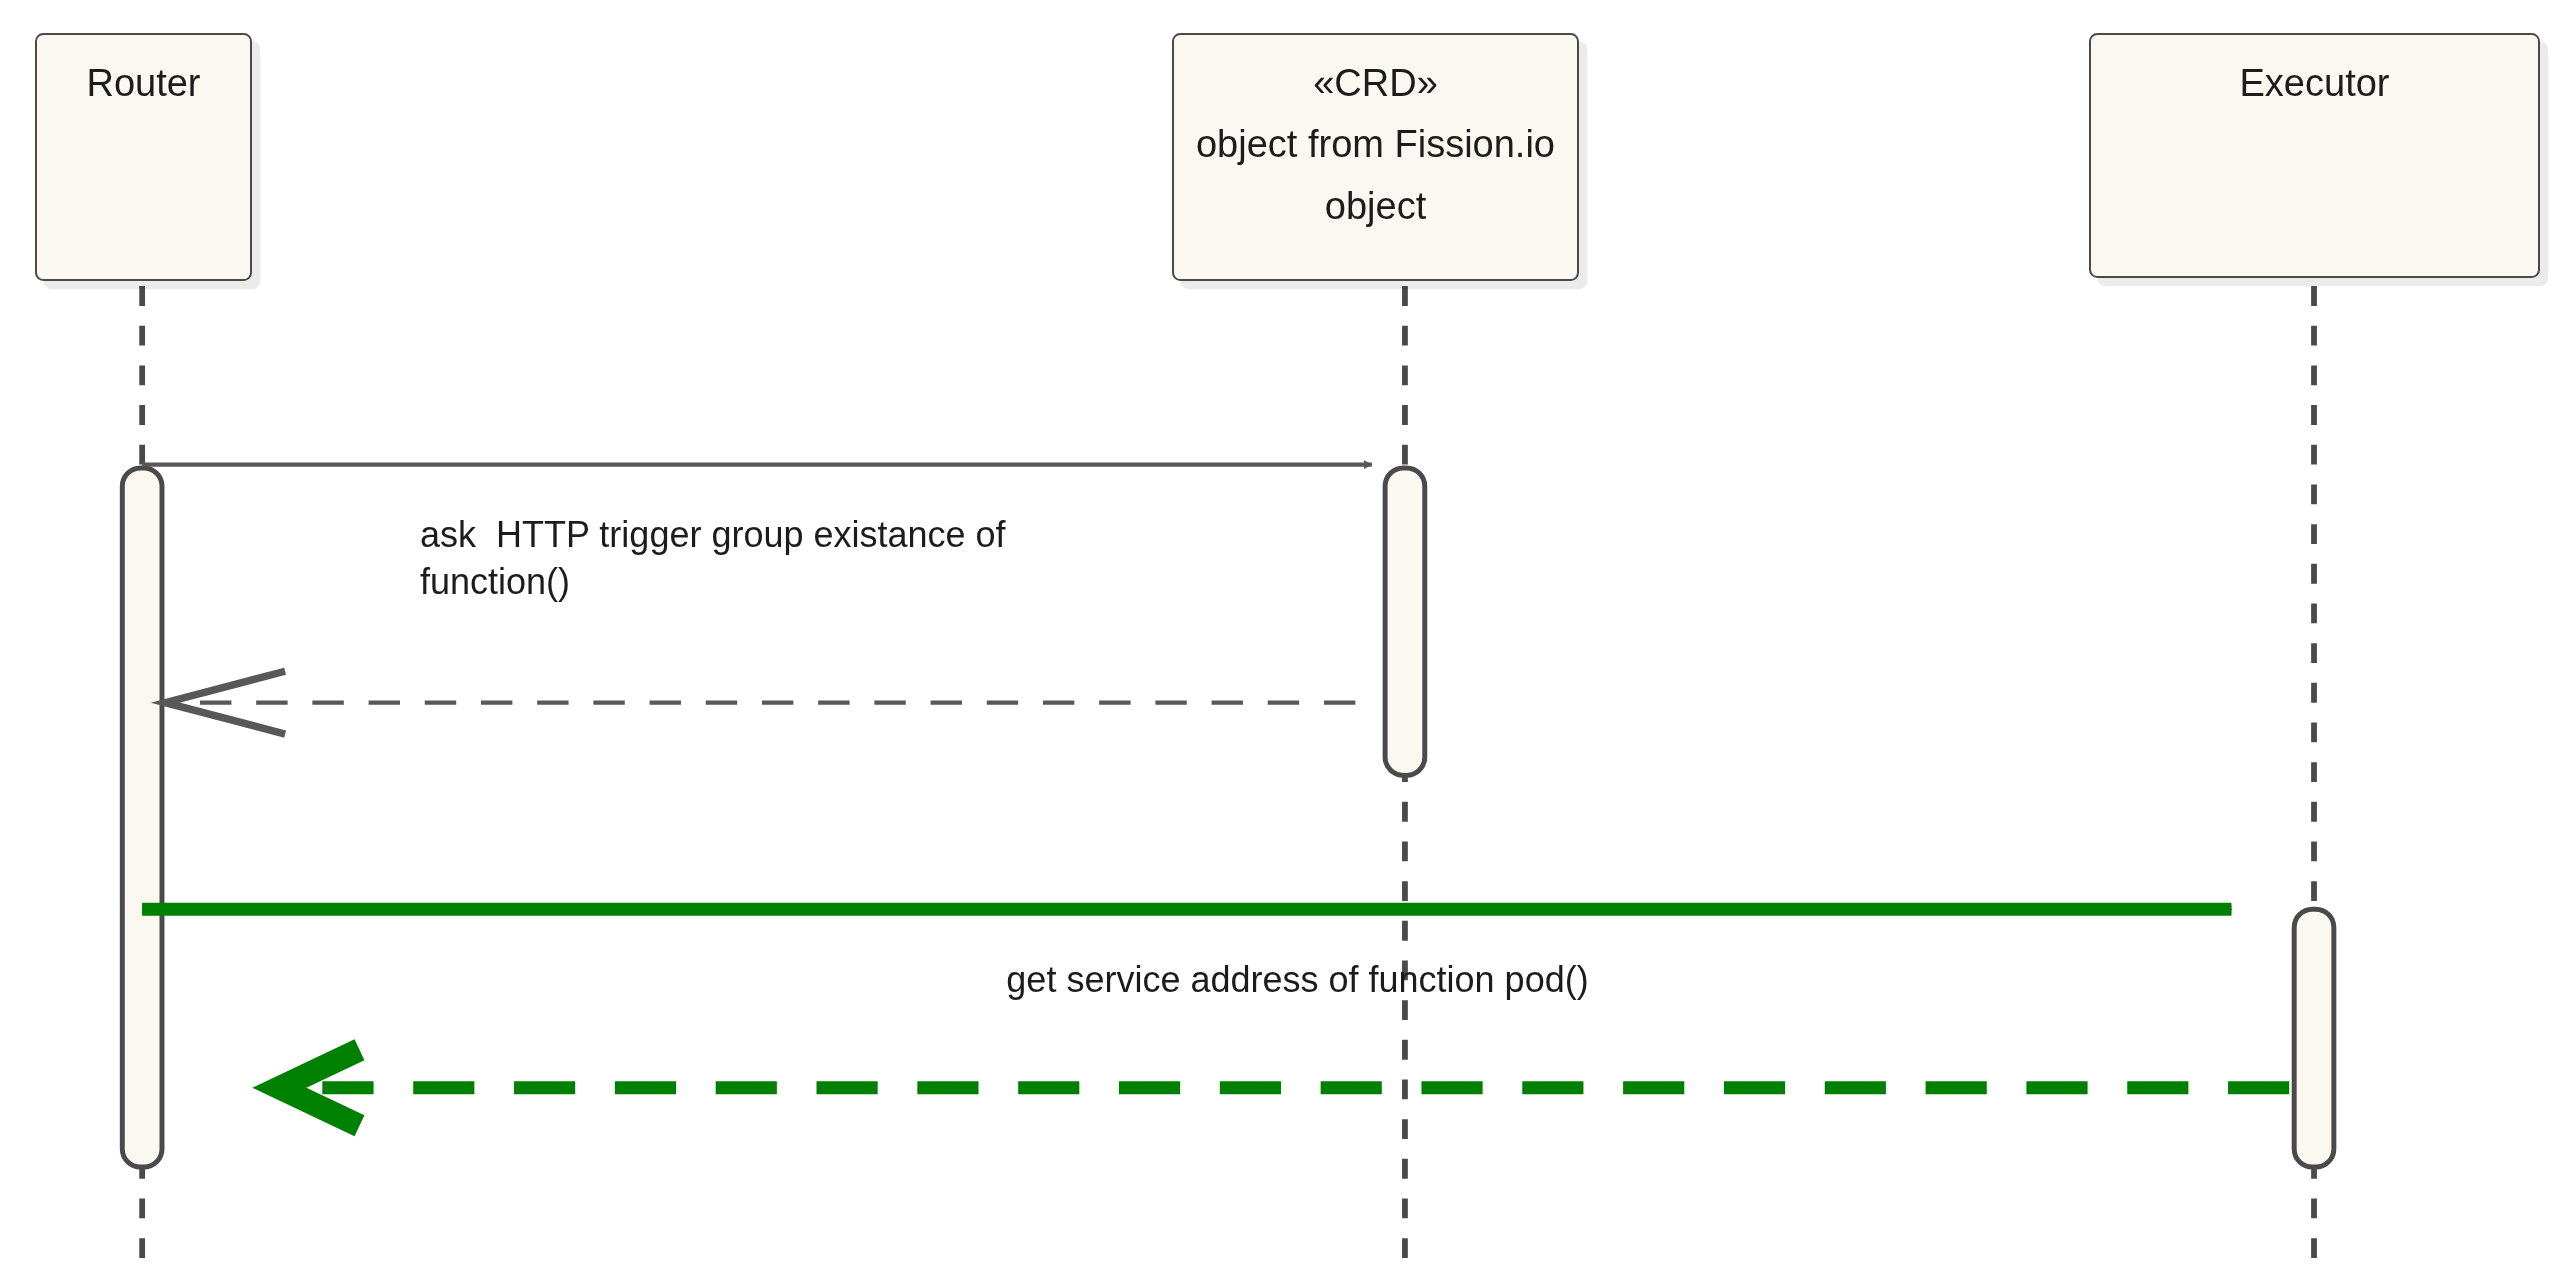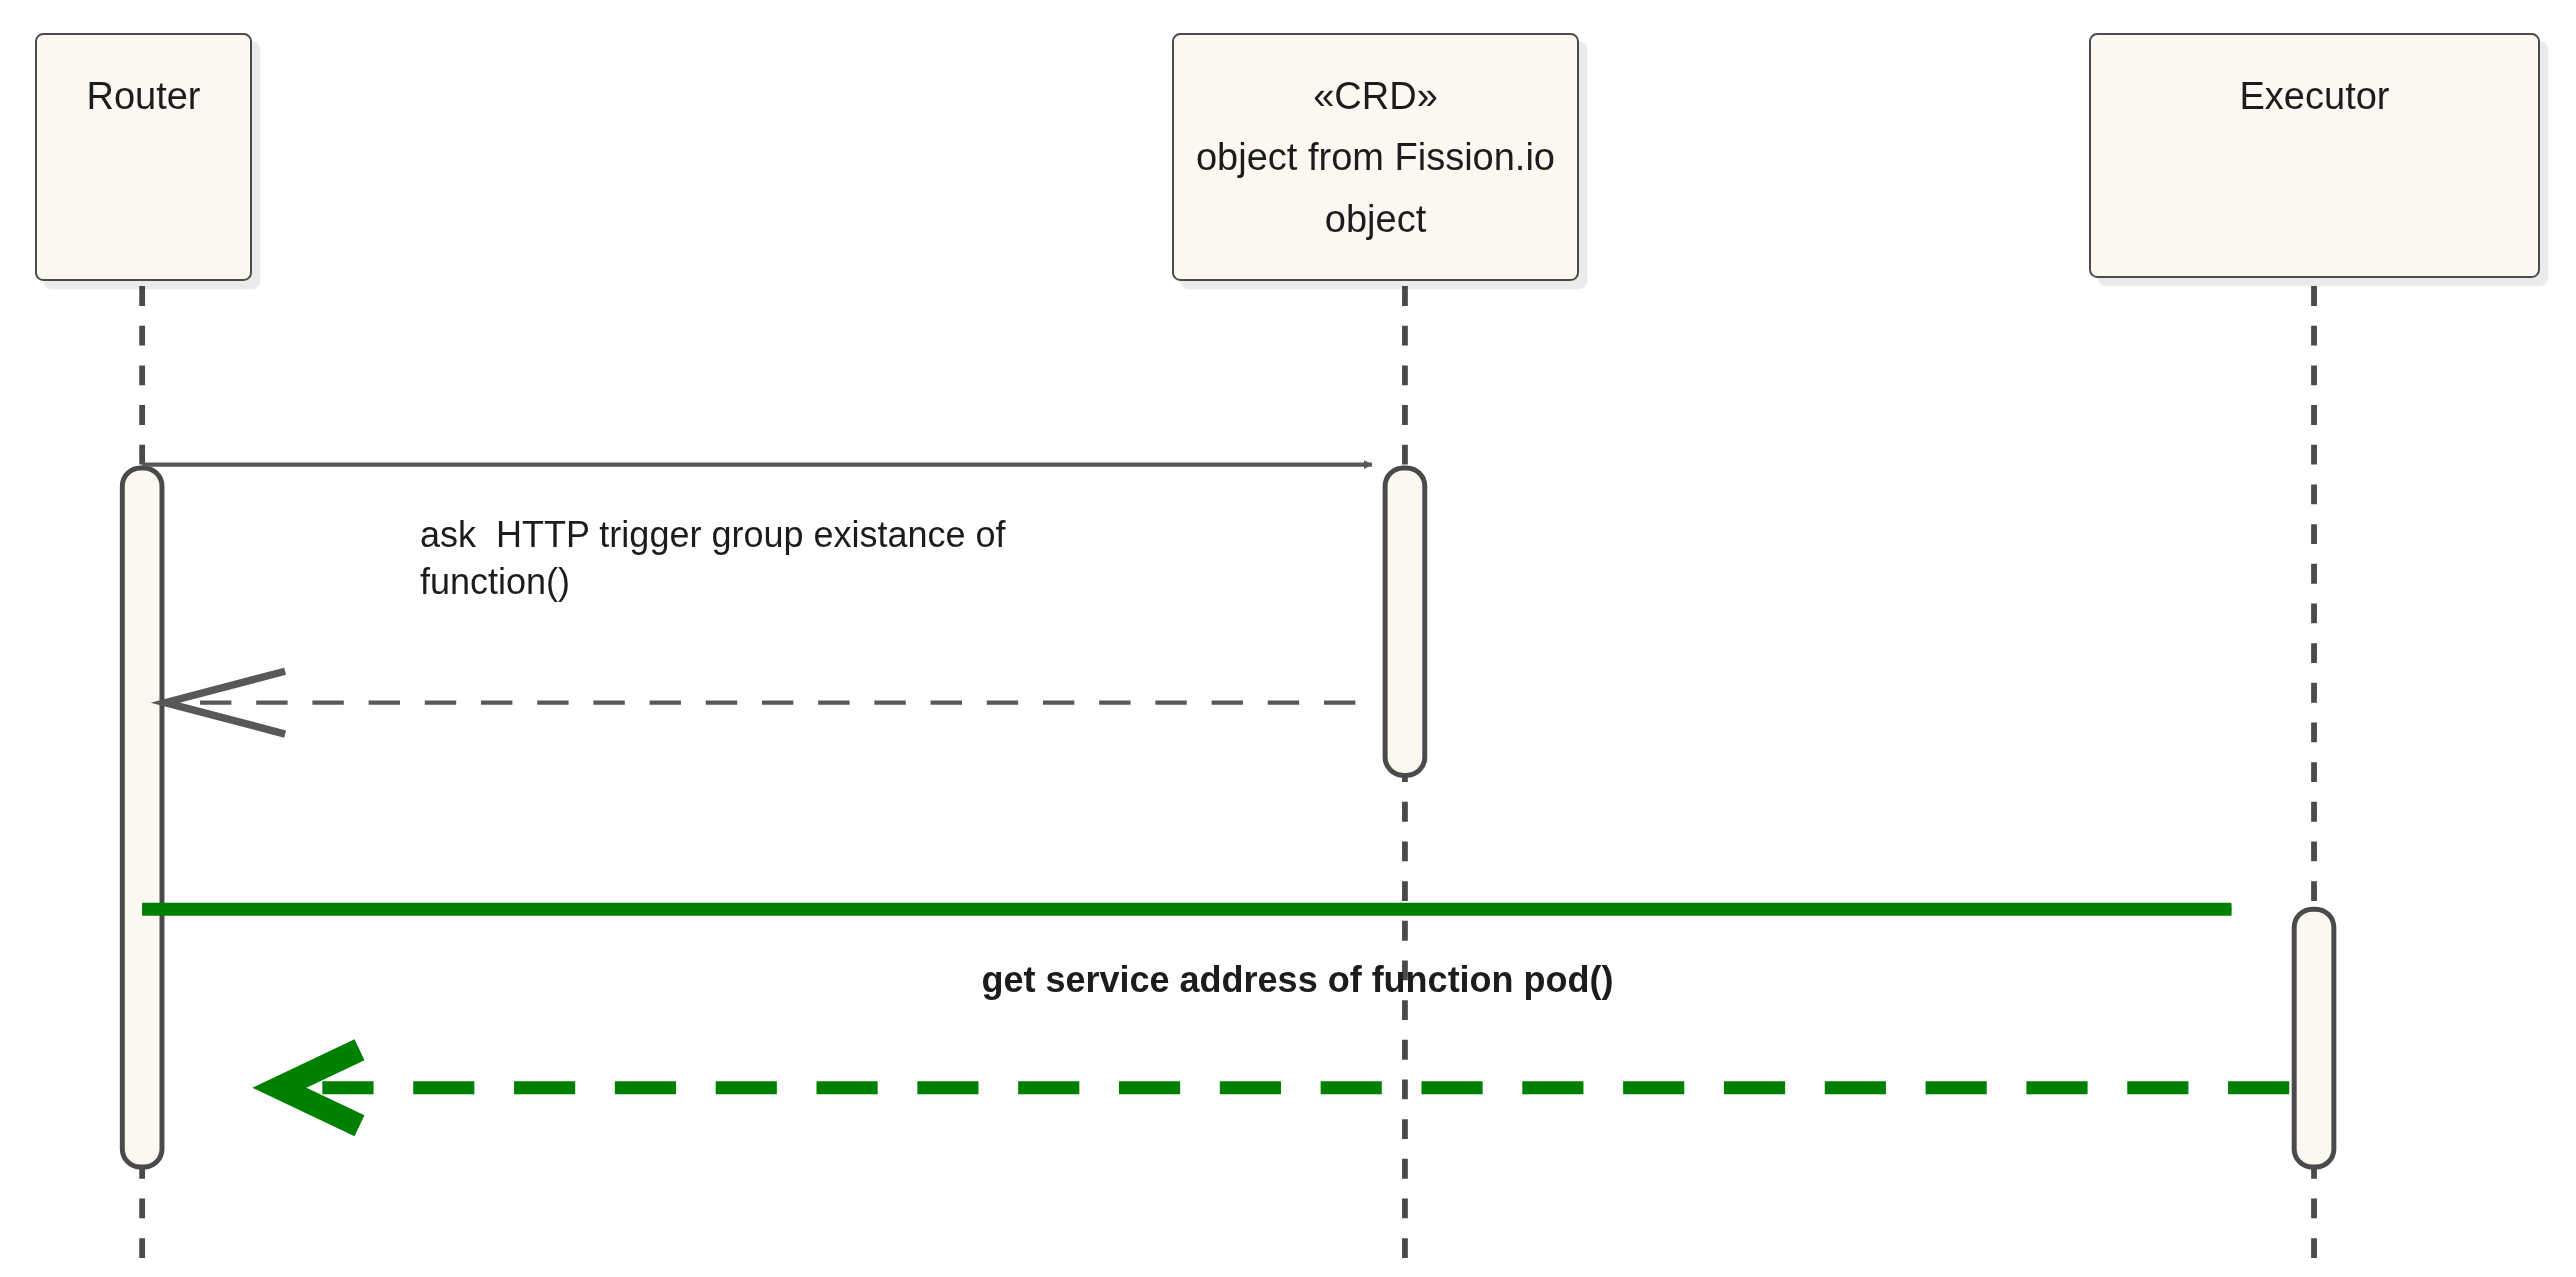--- a/index.html
+++ b/index.html
@@ -31,21 +31,21 @@
     position: absolute;
     box-sizing: border-box;
     background: #FBF8F2;
     border: 2.5px solid #4A4A4A;
     border-radius: 8.3px;
     box-shadow: 8.3px 8.3px 0 0 rgba(0,0,0,0.08);
     display: flex;
     flex-direction: column;
     align-items: center;
     justify-content: flex-start;
-    padding-top: 38px;
+    padding-top: 25px;
   }
   .participant-label {
     font-size: 38px;
     color: #1C1C1C;
     line-height: 1.22;
     text-align: center;
     white-space: nowrap;
   }
   .participant-label + .participant-label {
     margin-top: 15px;
@@ -53,21 +53,20 @@
   .msg-label {
     position: absolute;
     font-size: 36px;
     color: #1C1C1C;
     line-height: 1.30;
     white-space: pre-wrap;
     text-align: left;
   }
   .msg-label.centered {
     text-align: center;
-    font-weight: bold;
   }
 </style>
 </head>
 <body>
 
 <div id="diagram-root">
 
   <svg class="layer" viewBox="0 0 3117 1546" xmlns="http://www.w3.org/2000/svg">
 
     <defs>

